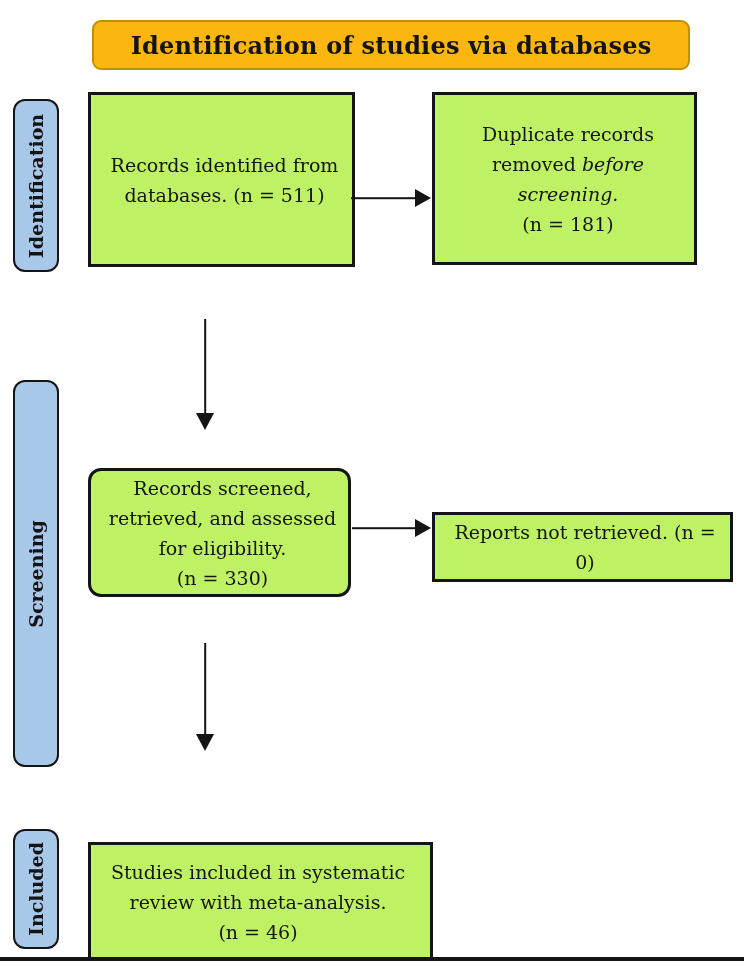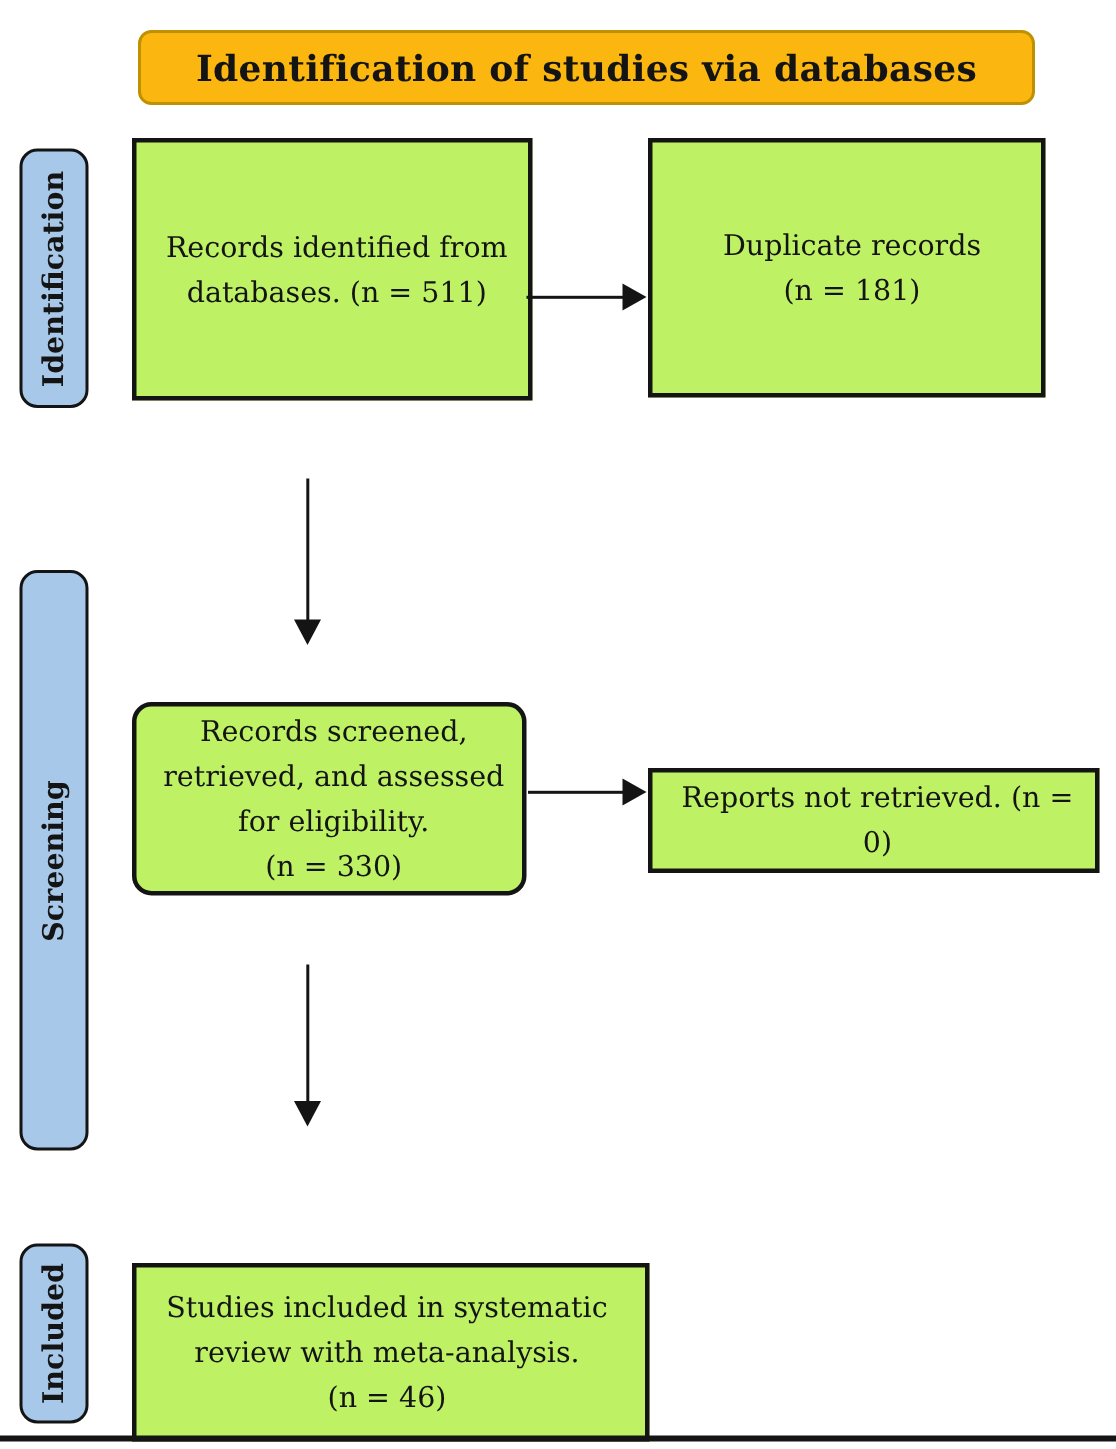--- a/index.html
+++ b/index.html
@@ -132,20 +132,21 @@
     <span class="stage-label">Included</span>
   </div>
 
   <div class="flow-box box-identified">
     <div>Records identified from</div>
     <div>databases. (n = 511)</div>
   </div>
 
   <div class="flow-box box-duplicates">
     <div>Duplicate records</div>
+    <div><span>removed </span><span class="italic">before screening.</span></div>
     <div>(n = 181)</div>
   </div>
 
   <div class="flow-box box-screened">
     <div>Records screened,</div>
     <div>retrieved, and assessed</div>
     <div>for eligibility.</div>
     <div>(n = 330)</div>
   </div>
 

